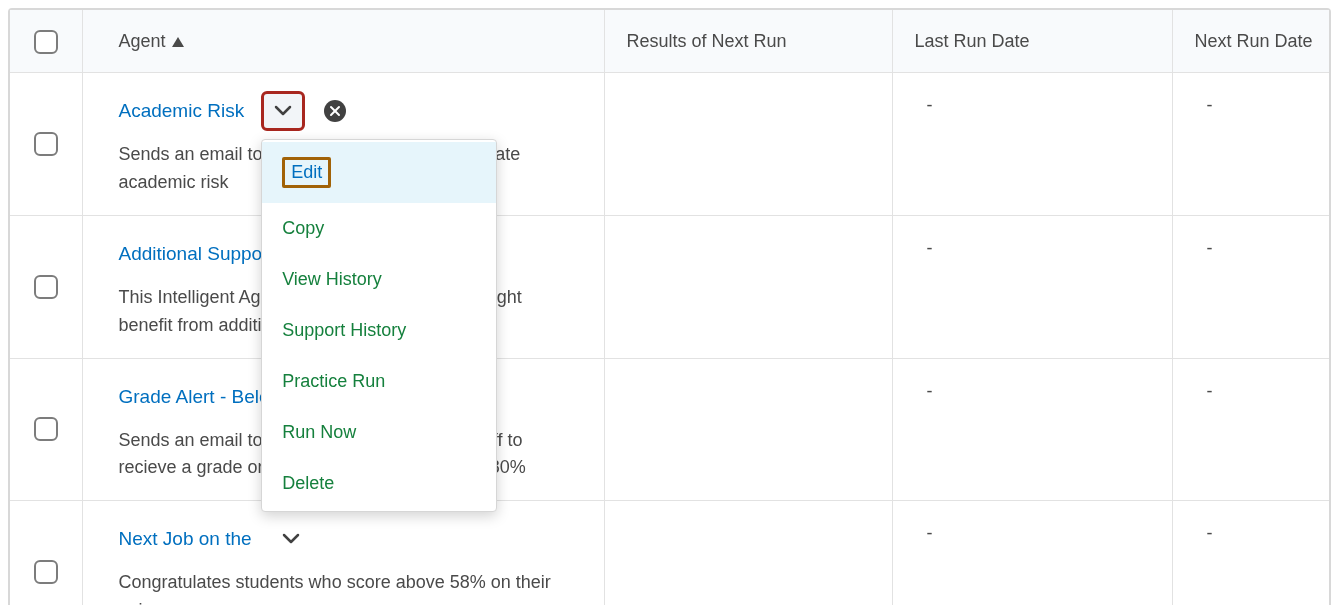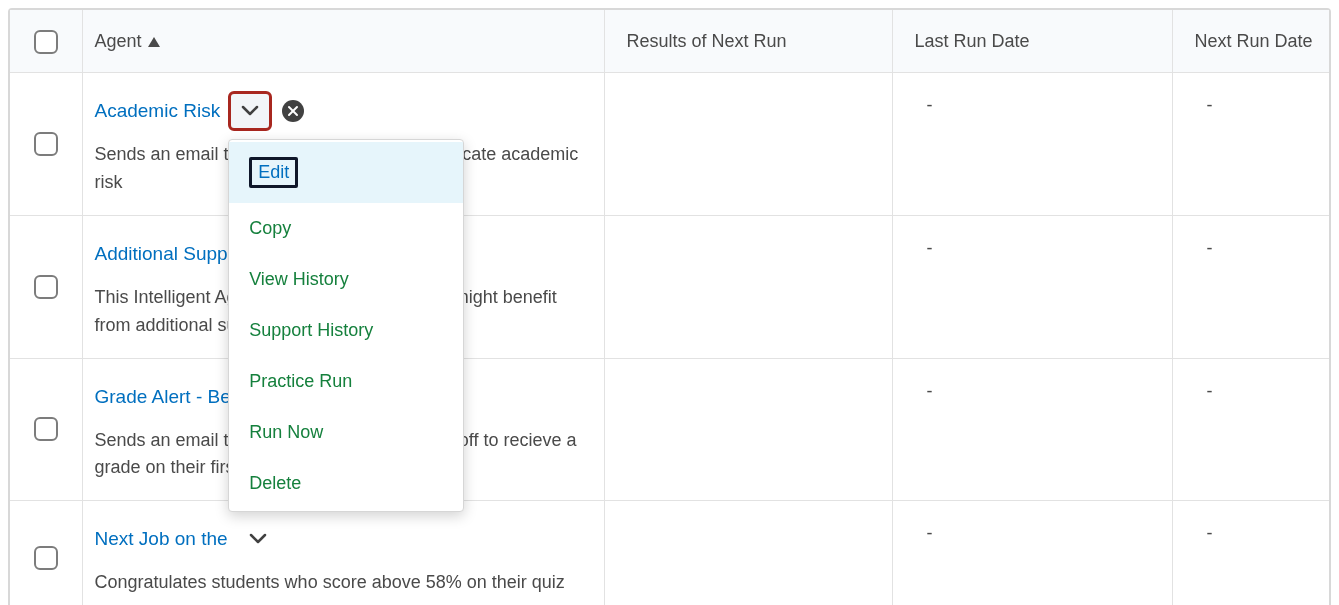--- a/index.html
+++ b/index.html
@@ -36,21 +36,21 @@
   }
   th.col-check, td.col-check {
     width: 72px;
     text-align: center;
     vertical-align: middle;
     border-right: 1px solid #e2e2e2;
   }
   th.col-agent, td.col-agent {
     width: 522px;
     border-right: 1px solid #e2e2e2;
-    padding-left: 12px;
+    padding-left: 36px;
     padding-right: 24px;
     margin-left: 32px;
   }
   th.col-results, td.col-results {
     width: 288px;
     border-right: 1px solid #e2e2e2;
   }
   th.col-lastrun, td.col-lastrun {
     width: 280px;
     border-right: 1px solid #e2e2e2;
@@ -75,21 +75,21 @@
     border-radius: 6px;
     background: #fff;
     cursor: pointer;
     vertical-align: middle;
   }
   th .checkbox { margin-top: 2px; }
   td.col-check { vertical-align: middle; }
   .agent-title-row {
     display: flex;
     align-items: center;
-    gap: 8px;
+    gap: 17px;
     position: relative;
   }
   .agent-link {
     color: #006fbf;
     text-decoration: none;
     cursor: pointer;
     font-size: 19px;
   }
   .dropdown-btn {
     display: inline-flex;
@@ -155,21 +155,21 @@
     color: #15803d;
     cursor: pointer;
     display: block;
     text-align: left;
   }
   .menu-item.active {
     background: #e6f5fb;
     color: #006fbf;
   }
   .menu-item .edit-box {
-    border: 3px solid #0f172a;
+    border: 3px solid #a16207;
     padding: 2px 6px;
     border-radius: 2px;
     display: inline-block;
   }
   .cell-dash {
     color: #4a4a4a;
     padding-left: 12px;
   }
   td.col-lastrun, td.col-nextrun, td.col-results {
     padding-left: 22px;

